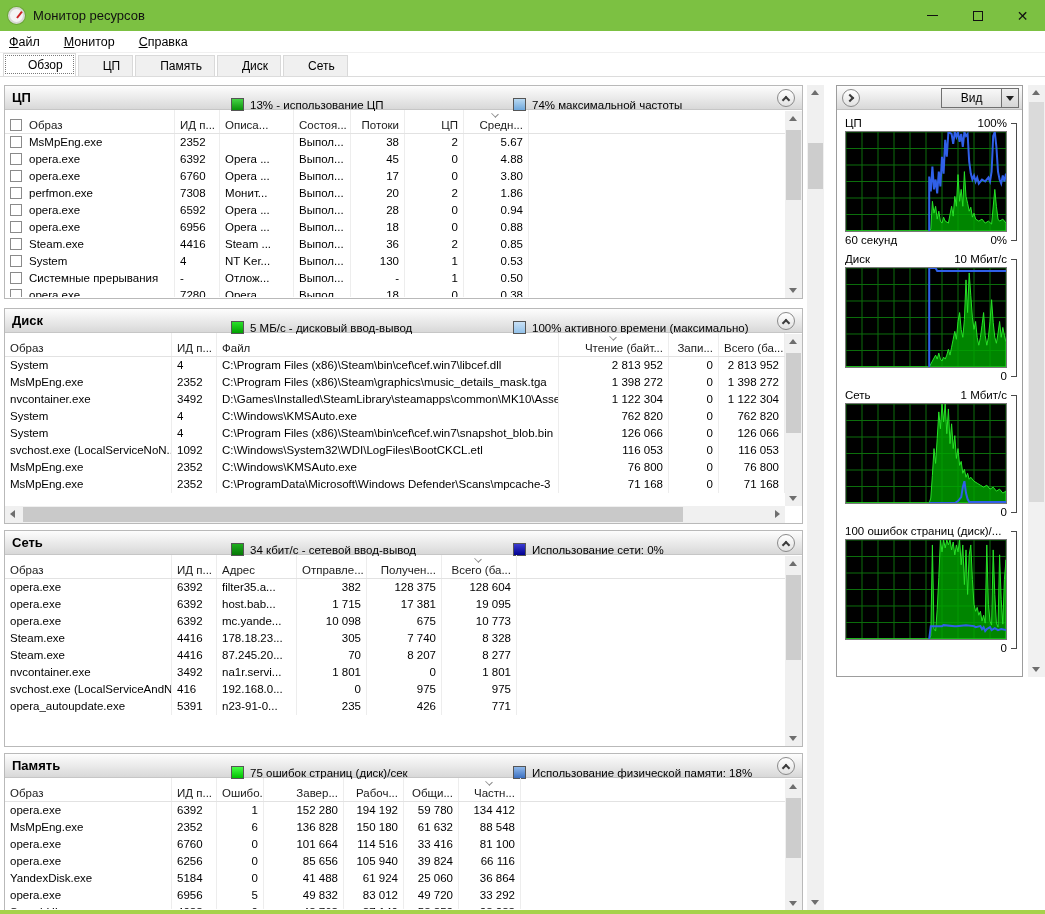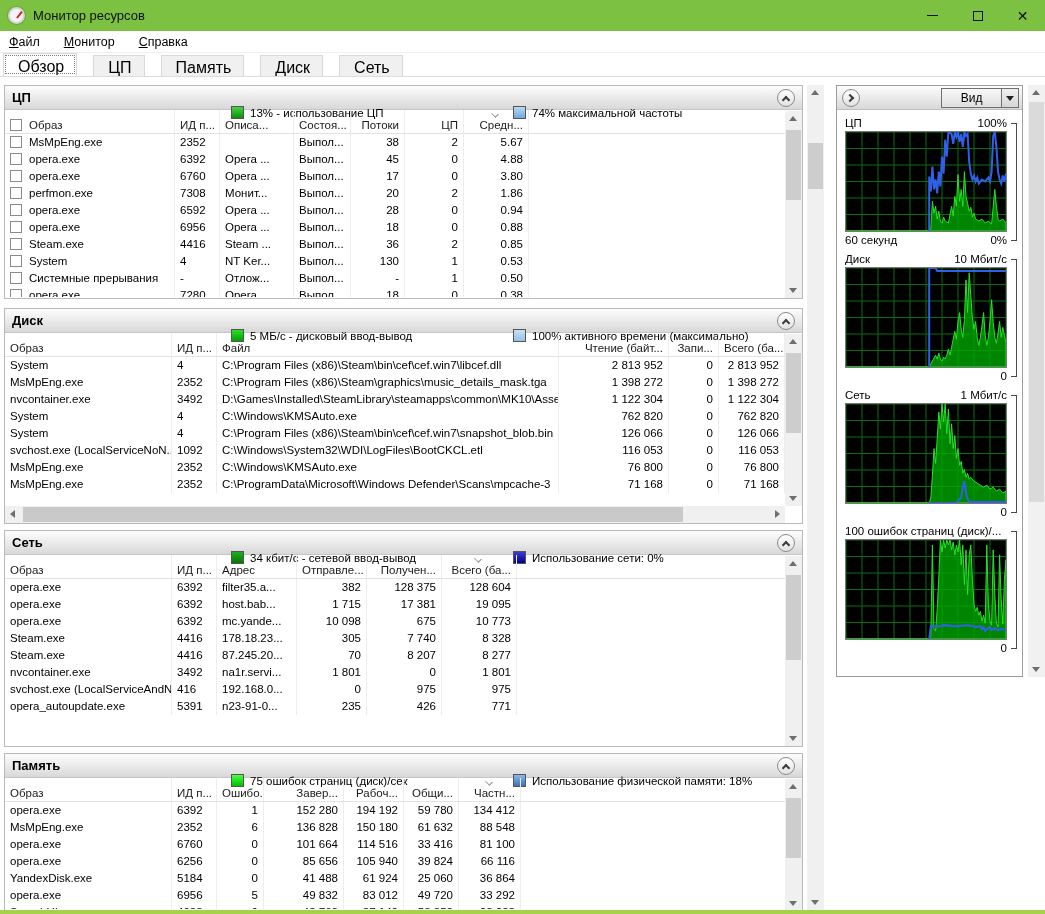--- a/index.html
+++ b/index.html
@@ -15,28 +15,28 @@
   .win-btn { width:45px; height:100%; display:flex; align-items:center; justify-content:center; color:#111; font-size:13px; cursor:default; }
   .glyph-min { width:11px; height:1px; background:#111; display:inline-block; }
   .glyph-max { width:10px; height:10px; border:1px solid #111; display:inline-block; }
   .glyph-close { font-size:14px; line-height:1; }
 
   .menubar { height:22px; background:#fff; display:flex; align-items:center; padding-left:9px; border-bottom:1px solid #f0f0f0; }
   .menu-item { font-size:12.5px; margin-right:24px; }
   .menu-item u { text-decoration:underline; }
 
   .tabbar { height:24px; background:#fff; display:flex; align-items:flex-end; padding-left:3px; border-bottom:1px solid #dcdcdc; }
-  .tab { height:21px; border:1px solid #d9d9d9; border-bottom:none; background:#f0f0f0; font-size:16px; padding:3px 12px 0 14px; margin-right:16px; }
+  .tab { height:21px; border:1px solid #d9d9d9; border-bottom:none; background:#f0f0f0; font-size:12px; padding:3px 12px 0 24px; margin-right:2px; }
   .tab.active { background:#fff; height:23px; outline:1px dotted #7a7a7a; outline-offset:-3px; padding-top:4px; }
 
   
   .section { position:absolute; left:4px; width:799px; border:1px solid #b9b9b9; background:#fff; }
   .sec-header { height:24px; background:linear-gradient(#fdfdfd,#e9e9e9 55%,#d8d8d8); border-bottom:1px solid #c6c6c6; position:relative; display:flex; align-items:center; }
   .sec-title { font-weight:bold; font-size:13px; padding-left:7px; }
-  .indicator { position:absolute; top:20px; display:flex; align-items:center; font-size:11.5px; white-space:nowrap; }
+  .indicator { position:absolute; top:12px; display:flex; align-items:center; font-size:11.5px; white-space:nowrap; }
   .ind-green { left:226px; }
   .ind-blue { left:508px; }
   .swatch { width:13px; height:13px; border:1px solid #555; margin-right:6px; flex:none; }
   .collapse-btn { position:absolute; right:7px; top:3px; width:18px; height:18px; border:1px solid #8a8a8a; border-radius:50%; background:linear-gradient(#ffffff,#e2e2e2); }
   .chev { position:absolute; left:5px; top:7px; width:6px; height:6px; border-top:2px solid #3c3c3c; border-right:2px solid #3c3c3c; transform:rotate(-45deg); }
   .chev-right { transform:rotate(45deg); left:4px; top:5px; }
 
   .tbl-row { height:17px; white-space:nowrap; }
   .tbl-head { height:24px; border-bottom:1px solid #e2e2e2; }
   .tbl-head .cell { height:23px; line-height:30px; position:relative; color:#1a1a1a; }

